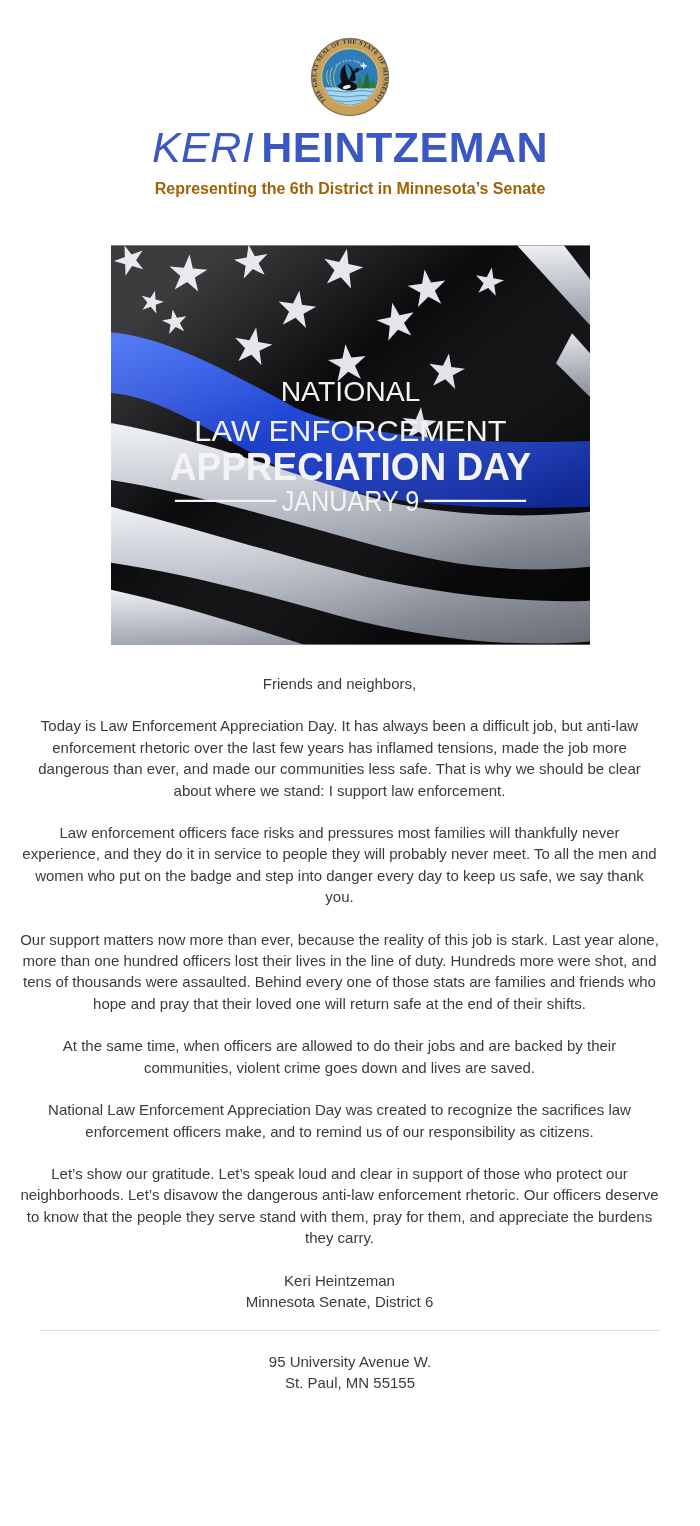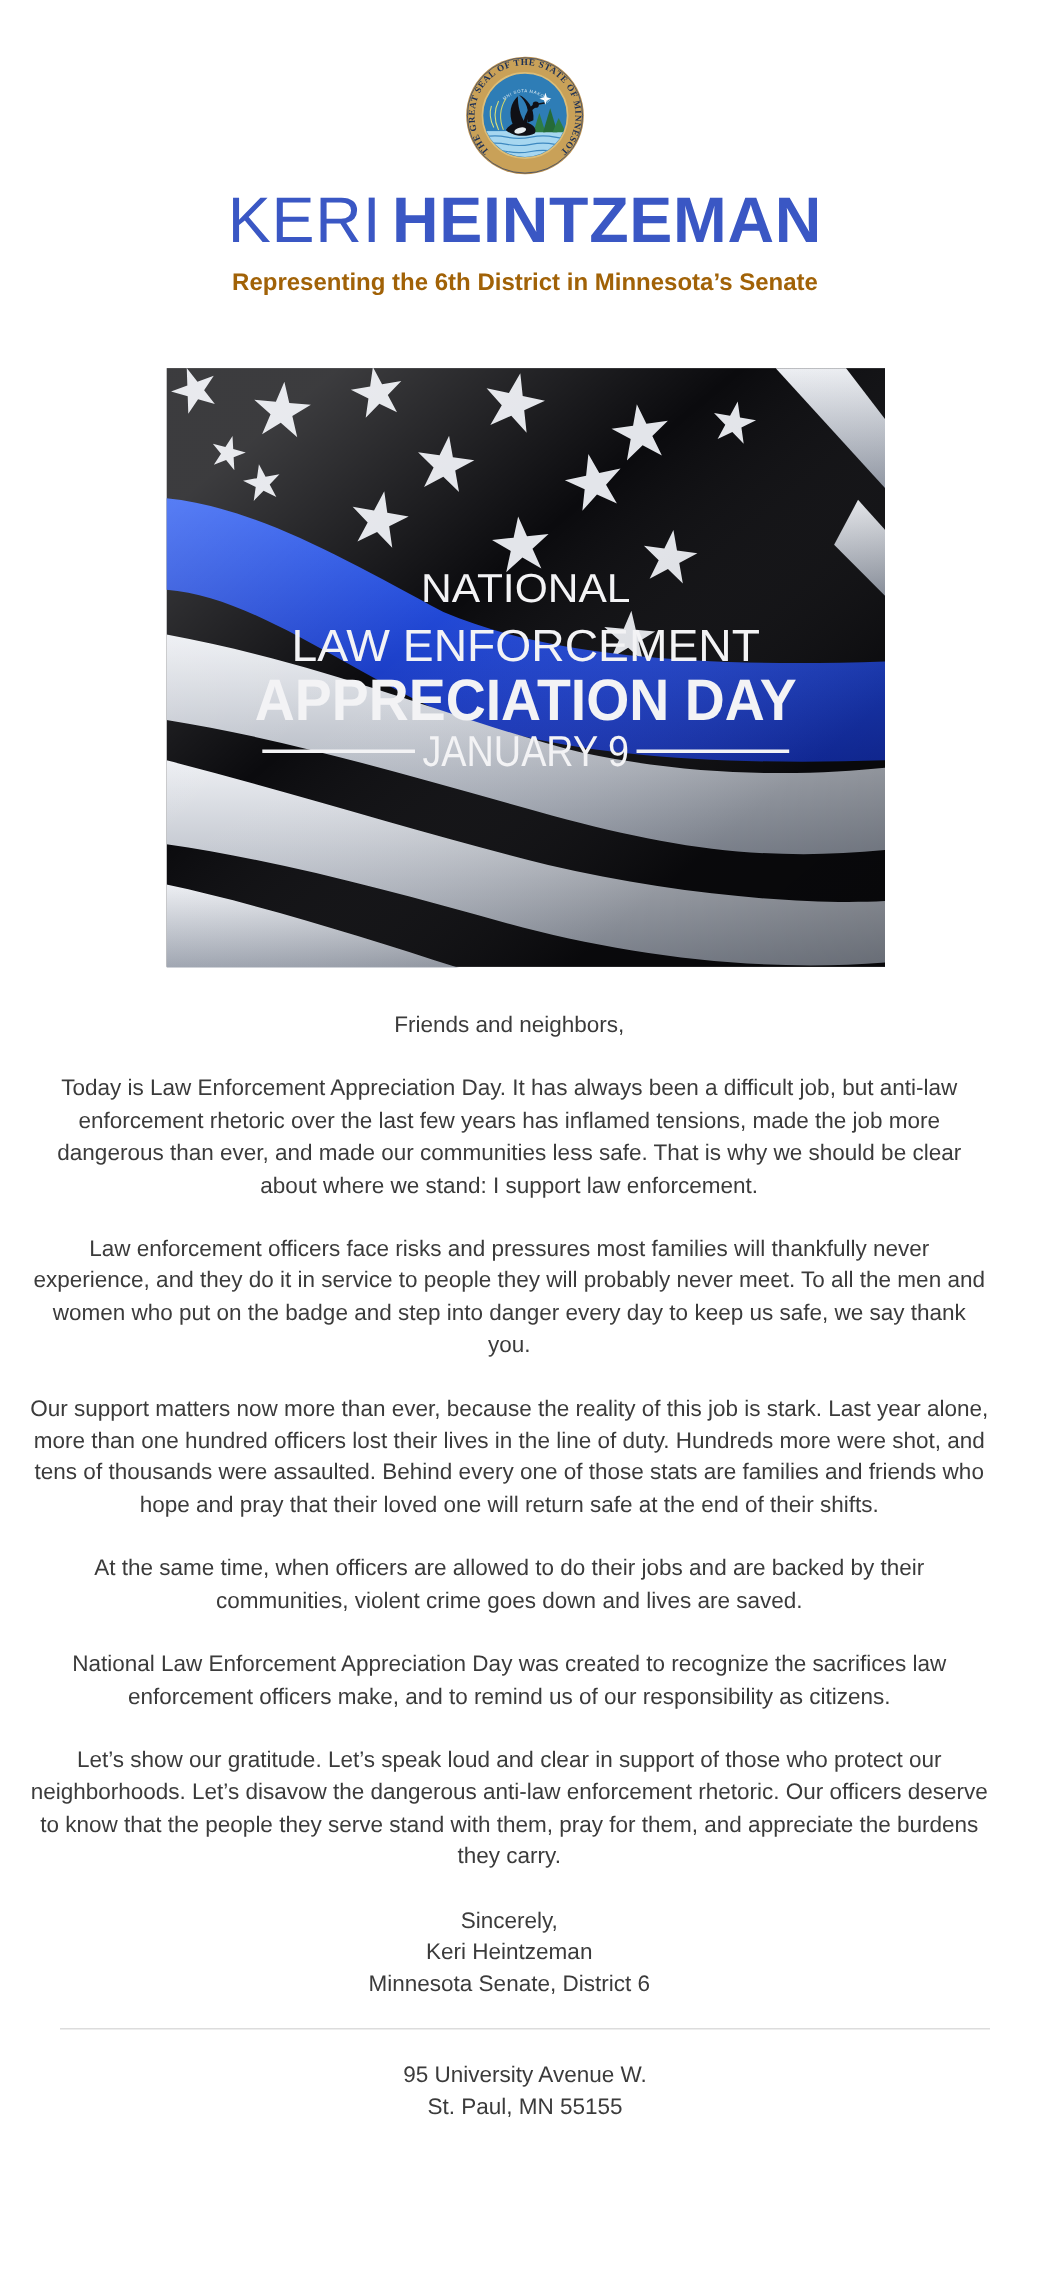--- a/index.html
+++ b/index.html
@@ -12,21 +12,21 @@
   .page { width:700px; padding-top:37px; }
 
   
   .masthead { text-align:center; }
   .seal-wrap { line-height:0; }
   .brand-name {
     margin:9px 0 0 0; line-height:1;
     font-size:43px; letter-spacing:0.5px; color:#3a57c4;
     font-weight:400; white-space:nowrap;
   }
-  .brand-name .first { font-weight:400; }
+  .brand-name .first { font-weight:400;font-style:italic; }
   .brand-name .last  { font-weight:700; margin-left:7px; }
   .tagline {
     margin-top:11px; font-size:16px; font-weight:700; color:#a16207;
   }
 
   
   .hero { margin:47px auto 4px auto; width:479px; height:400px; line-height:0; }
   .hero svg { display:block; }
 
   
@@ -166,21 +166,20 @@
   <main class="letter">
     <p>Friends and neighbors,</p>
     <p>Today is Law Enforcement Appreciation Day. It has always been a difficult job, but anti-law enforcement rhetoric over the last few years has inflamed tensions, made the job more dangerous than ever, and made our communities less safe. That is why we should be clear about where we stand: I support law enforcement.</p>
     <p>Law enforcement officers face risks and pressures most families will thankfully never experience, and they do it in service to people they will probably never meet. To all the men and women who put on the badge and step into danger every day to keep us safe, we say thank you.</p>
     <p>Our support matters now more than ever, because the reality of this job is stark. Last year alone, more than one hundred officers lost their lives in the line of duty. Hundreds more were shot, and tens of thousands were assaulted. Behind every one of those stats are families and friends who hope and pray that their loved one will return safe at the end of their shifts.</p>
     <p>At the same time, when officers are allowed to do their jobs and are backed by their communities, violent crime goes down and lives are saved.</p>
     <p>National Law Enforcement Appreciation Day was created to recognize the sacrifices law enforcement officers make, and to remind us of our responsibility as citizens.</p>
     <p>Let’s show our gratitude. Let’s speak loud and clear in support of those who protect our neighborhoods. Let’s disavow the dangerous anti-law enforcement rhetoric. Our officers deserve to know that the people they serve stand with them, pray for them, and appreciate the burdens they carry.</p>
 
     <div class="signature">
-      <div>Sincerely,</div>
       <div>Keri Heintzeman</div>
       <div>Minnesota Senate, District 6</div>
     </div>
   </main>
 
   <hr class="divider">
 
   <footer class="footer">
     <div>95 University Avenue W.</div>
     <div>St. Paul, MN 55155</div>

